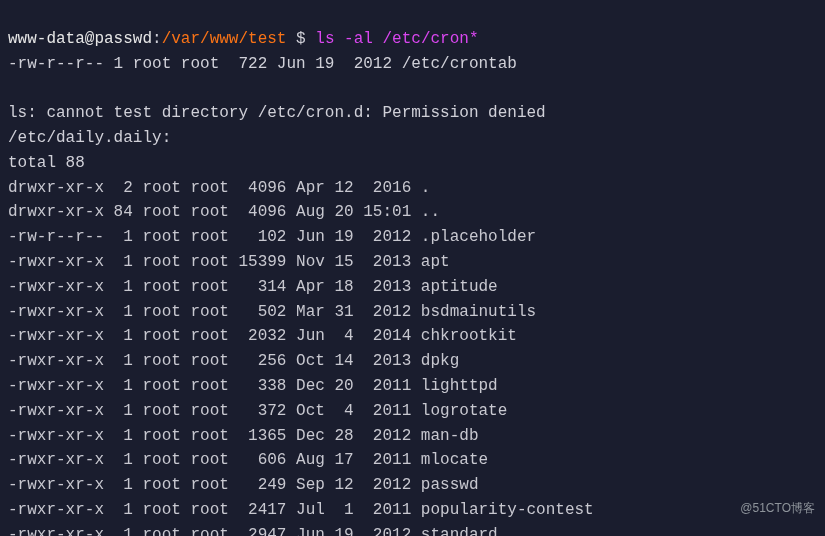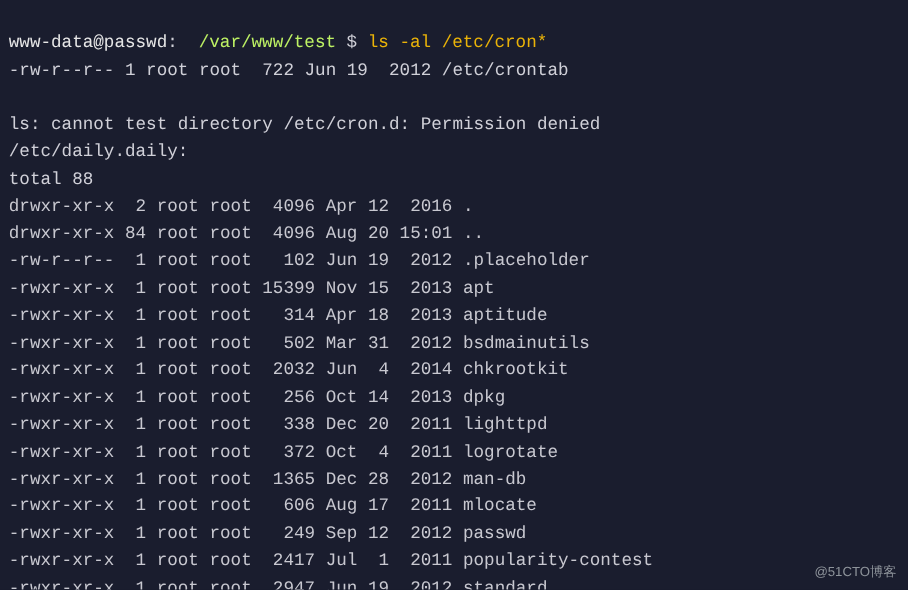--- a/index.html
+++ b/index.html
@@ -19,32 +19,31 @@
       position: relative;
       padding: 2px 8px;
     }
     .terminal {
       white-space: pre;
     }
     .prompt-user {
       color: #e6e6e6;
     }
     .prompt-path {
-      color: #bef264;
-      margin-left: 19px;
+      color: #f97316;
     }
     .cmd {
-      color: #eab308;
+      color: #d946ef;
     }
     .line {
       color: #d0d0d8;
     }
     .watermark {
       position: absolute;
-      bottom: 6px;
+      bottom: 18px;
       right: 10px;
       color: #9aa0a6;
       font-size: 12px;
       font-family: sans-serif;
       opacity: 0.9;
     }
   </style>
 </head>
 <body>
 

